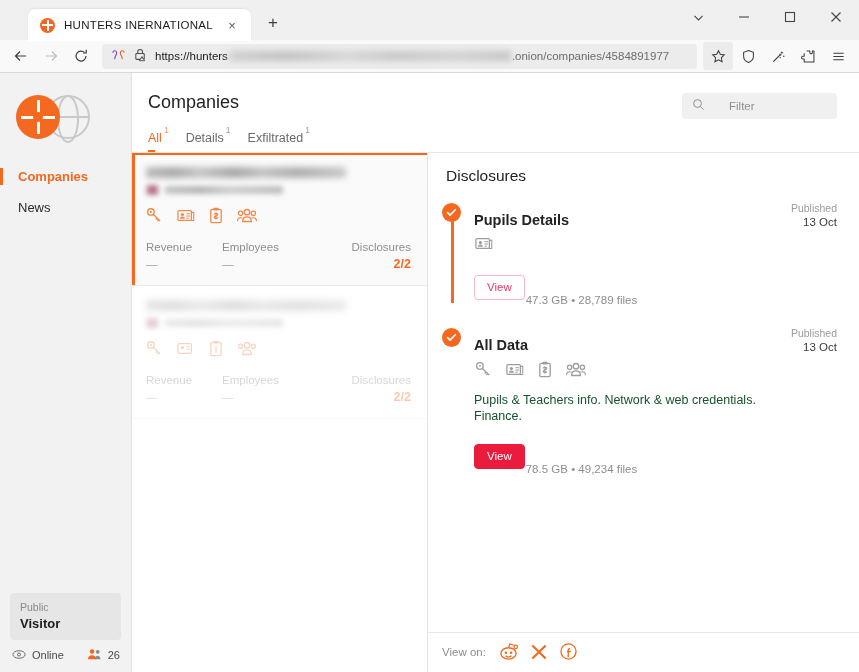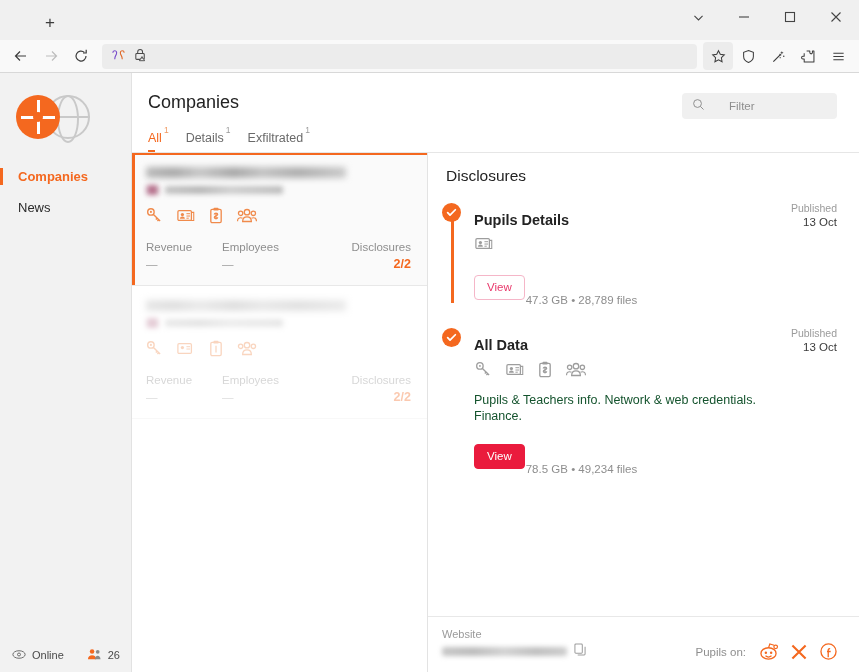--- a/index.html
+++ b/index.html
@@ -243,20 +243,25 @@
 
   svg { overflow:visible; }
 </style>
 </head>
 <body>
 
 <div class="window">
 
   <div class="titlebar">
     <div class="tabstrip">
+      <div class="tab">
+        <span class="favicon"></span>
+        <span class="tab-title">HUNTERS INERNATIONAL</span>
+        <span class="tab-close">×</span>
+      </div>
       <div class="newtab">+</div>
     </div>
     <div class="wincontrols">
       <div class="chev">
         <svg width="13" height="13" viewBox="0 0 16 16">
             <path d="M3 6l5 5 5-5" fill="none" stroke="#444" stroke-width="1.3"></path>
           </svg>
       </div>
       <div>
         <svg width="12" height="12" viewBox="0 0 12 12">
@@ -301,20 +306,25 @@
         </svg>
       </span>
       <span>
         <svg width="15" height="15" viewBox="0 0 16 16">
           <rect x="3" y="7" width="9" height="6.2" rx="1" fill="none" stroke="#4a4a4a" stroke-width="1.1"></rect>
           <path d="M5 7V5.2a2.6 2.6 0 0 1 5.2 0V7" fill="none" stroke="#4a4a4a" stroke-width="1.1"></path>
           <path d="M9.6 10.2l2.8 4.4H6.8z" fill="#fff" stroke="#4a4a4a" stroke-width="1"></path>
           <path d="M9.6 11.6v1.4" stroke="#4a4a4a" stroke-width="1"></path>
         </svg>
       </span>
+      <span class="url-text">
+        <span class="strong">https://hunters</span>
+        <span class="url-blur"></span>
+        <span>.onion/companies/4584891977</span>
+      </span>
     </div>
     <div class="tbicons">
       <div class="tbicon starbg">
         <svg width="15" height="15" viewBox="0 0 16 16">
             <path d="M8 1.8l1.9 3.9 4.3.6-3.1 3 .7 4.3L8 11.6 4.2 13.6l.7-4.3-3.1-3 4.3-.6z" fill="none" stroke="#3d3d3d" stroke-width="1.1"></path>
           </svg>
       </div>
       <div class="tbicon">
         <svg width="15" height="15" viewBox="0 0 16 16">
             <path d="M8 1.6l5.2 2v4.3c0 3.3-2.6 5.3-5.2 6.4-2.6-1.1-5.2-3.1-5.2-6.4V3.6z" fill="none" stroke="#3d3d3d" stroke-width="1.1"></path>
@@ -354,20 +364,24 @@
       </div>
       <div class="nav-list">
         <div class="nav-item active">
           <span>Companies</span>
         </div>
         <div class="nav-item">
           <span>News</span>
         </div>
       </div>
       <div class="sidebar-spacer"></div>
+      <div class="userbox">
+        <div class="role">Public</div>
+        <div class="name">Visitor</div>
+      </div>
       <div class="statusbar">
         <div class="grp">
           <span>
             <svg width="14" height="11" viewBox="0 0 16 11">
                 <ellipse cx="8" cy="5.5" rx="7" ry="4.3" fill="none" stroke="#5a5a5a" stroke-width="1"></ellipse>
                 <circle cx="8" cy="5.5" r="1.7" fill="none" stroke="#5a5a5a" stroke-width="1"></circle>
               </svg>
           </span>
           <span>Online</span>
         </div>
@@ -631,34 +645,22 @@
                     <span>•</span>
                     <span>49,234 files</span>
                   </span>
                 </div>
               </div>
 
             </div>
           </div>
 
           <div class="detail-foot">
-            <div>
-              <div class="web-lbl">Website</div>
-              <div class="web-row">
-                <span class="web-blur"></span>
-                <span>
-                  <svg width="12" height="13" viewBox="0 0 13 14">
-                      <rect x="1" y="1" width="8" height="10" rx="1" fill="none" stroke="#9d9d9d" stroke-width="1.1"></rect>
-                      <path d="M4 13h7a1 1 0 0 0 1-1V4" fill="none" stroke="#9d9d9d" stroke-width="1.1"></path>
-                    </svg>
-                </span>
-              </div>
-            </div>
             <div class="share">
-              <span class="share-lbl">Pupils on:</span>
+              <span class="share-lbl">View on:</span>
               <span class="share-ico">
                 <svg width="19" height="17" viewBox="0 0 20 18">
                   <ellipse cx="10" cy="11" rx="8" ry="6" fill="none" stroke="#f4681f" stroke-width="1.4"></ellipse>
                   <circle cx="17.6" cy="4.1" r="1.9" fill="none" stroke="#f4681f" stroke-width="1.3"></circle>
                   <path d="M10 5.2L11.4 1l4.6 1.4" fill="none" stroke="#f4681f" stroke-width="1.3"></path>
                   <circle cx="7.2" cy="10.3" r="1.3" fill="#f4681f"></circle>
                   <circle cx="12.8" cy="10.3" r="1.3" fill="#f4681f"></circle>
                   <path d="M6.8 13.6c1.8 1.4 4.6 1.4 6.4 0" fill="none" stroke="#f4681f" stroke-width="1.3"></path>
                 </svg>
               </span>

